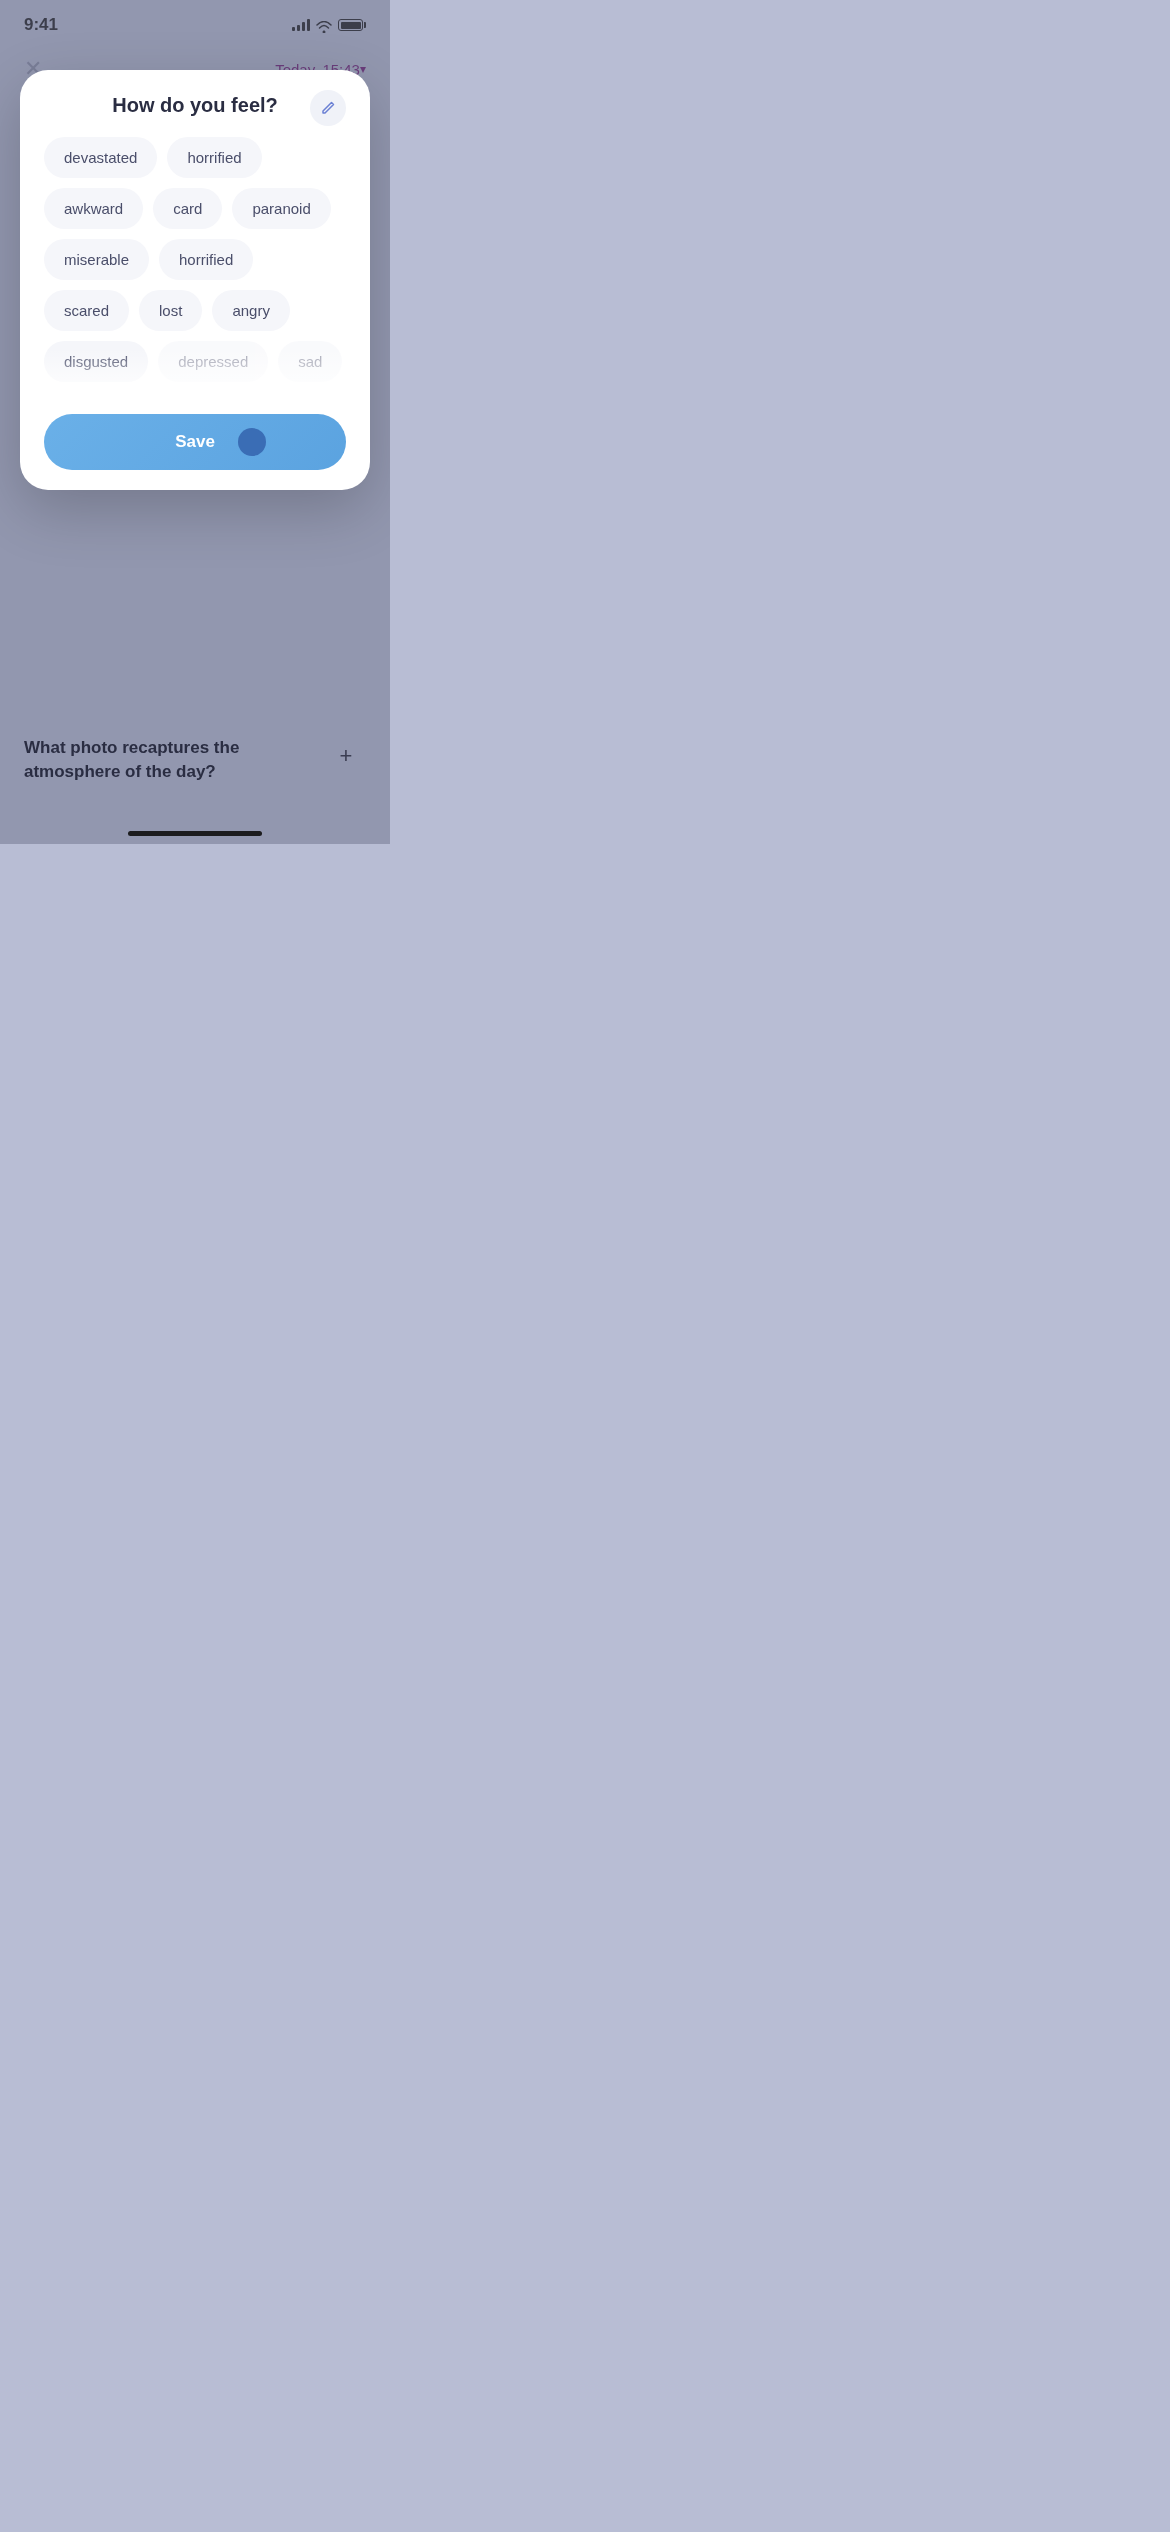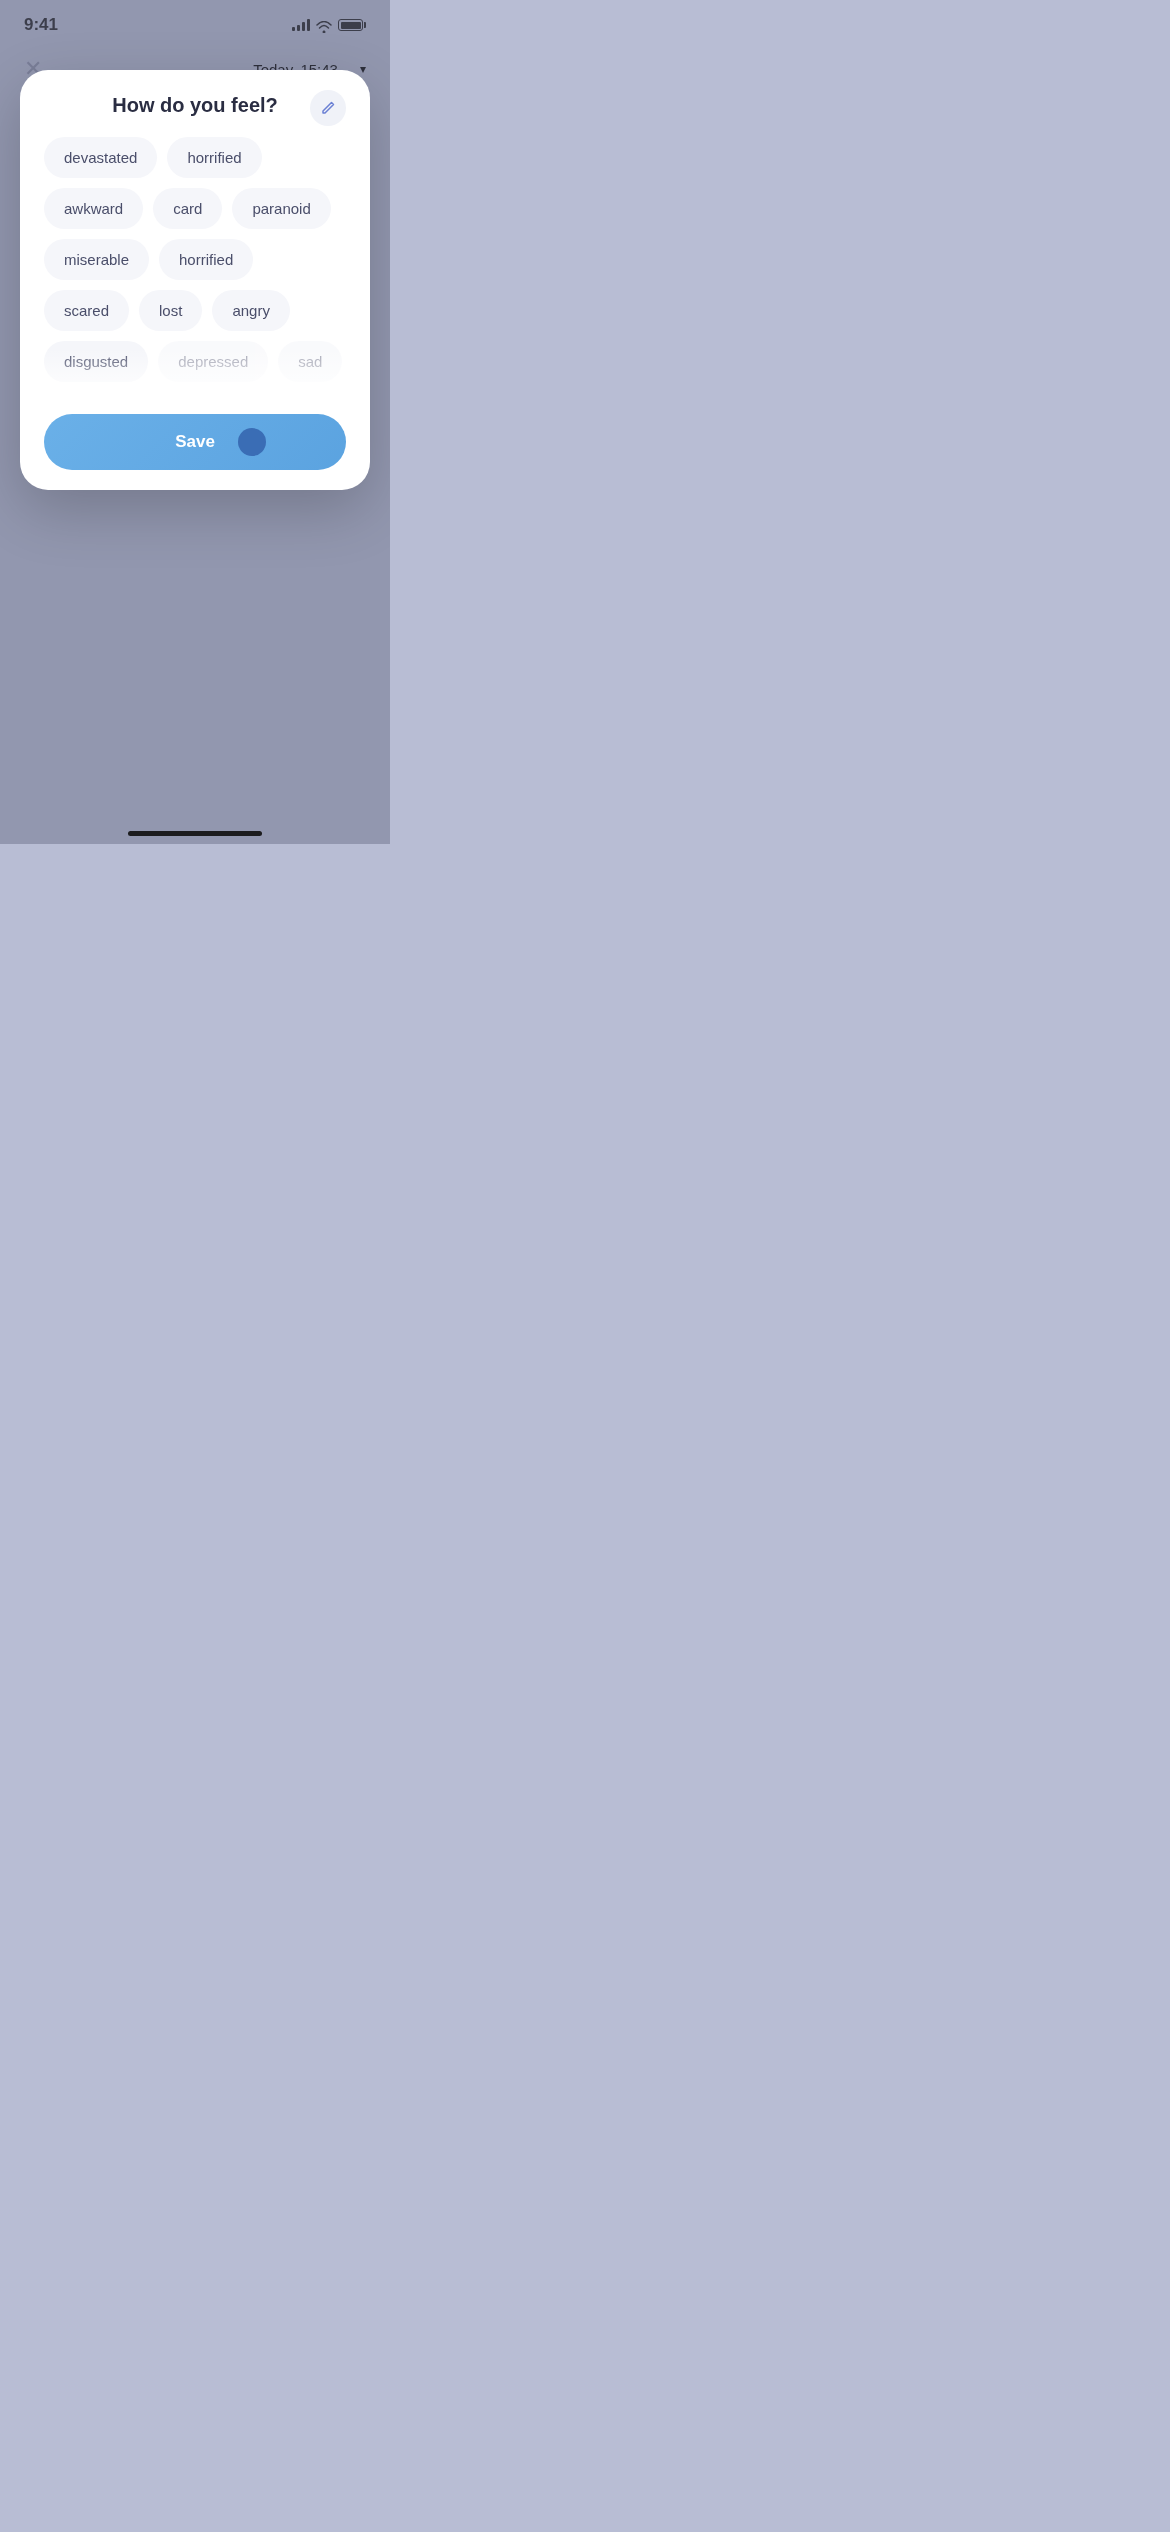--- a/index.html
+++ b/index.html
@@ -99,25 +99,25 @@
     }
 
     .close-btn {
       color: #8b90a8;
       font-size: 22px;
       font-weight: 300;
       cursor: pointer;
     }
 
     .date-time {
-      color: #000000;
+      color: #701a75;
       font-size: 15px;
       display: flex;
       align-items: center;
-      gap: 22px;
+      gap: 0;
     }
 
     .date-time .chevron {
       font-size: 12px;
     }
 
     .note-label {
       color: #a0a4b8;
       font-size: 17px;
       margin-bottom: 4px;
@@ -421,15 +421,19 @@
       <button class="save-btn">
         <span>Save</span>
         <div class="save-btn-dot"></div>
       </button>
     </div>
 
   </div>
 </div>
 
 <div class="bottom-content">
+  <div class="photo-question">
+    <div class="photo-question-text">What photo recaptures the atmosphere of the day?</div>
+    <div class="add-btn">+</div>
+  </div>
 </div>
 
 <div class="home-indicator"></div>
 
 </body></html>

